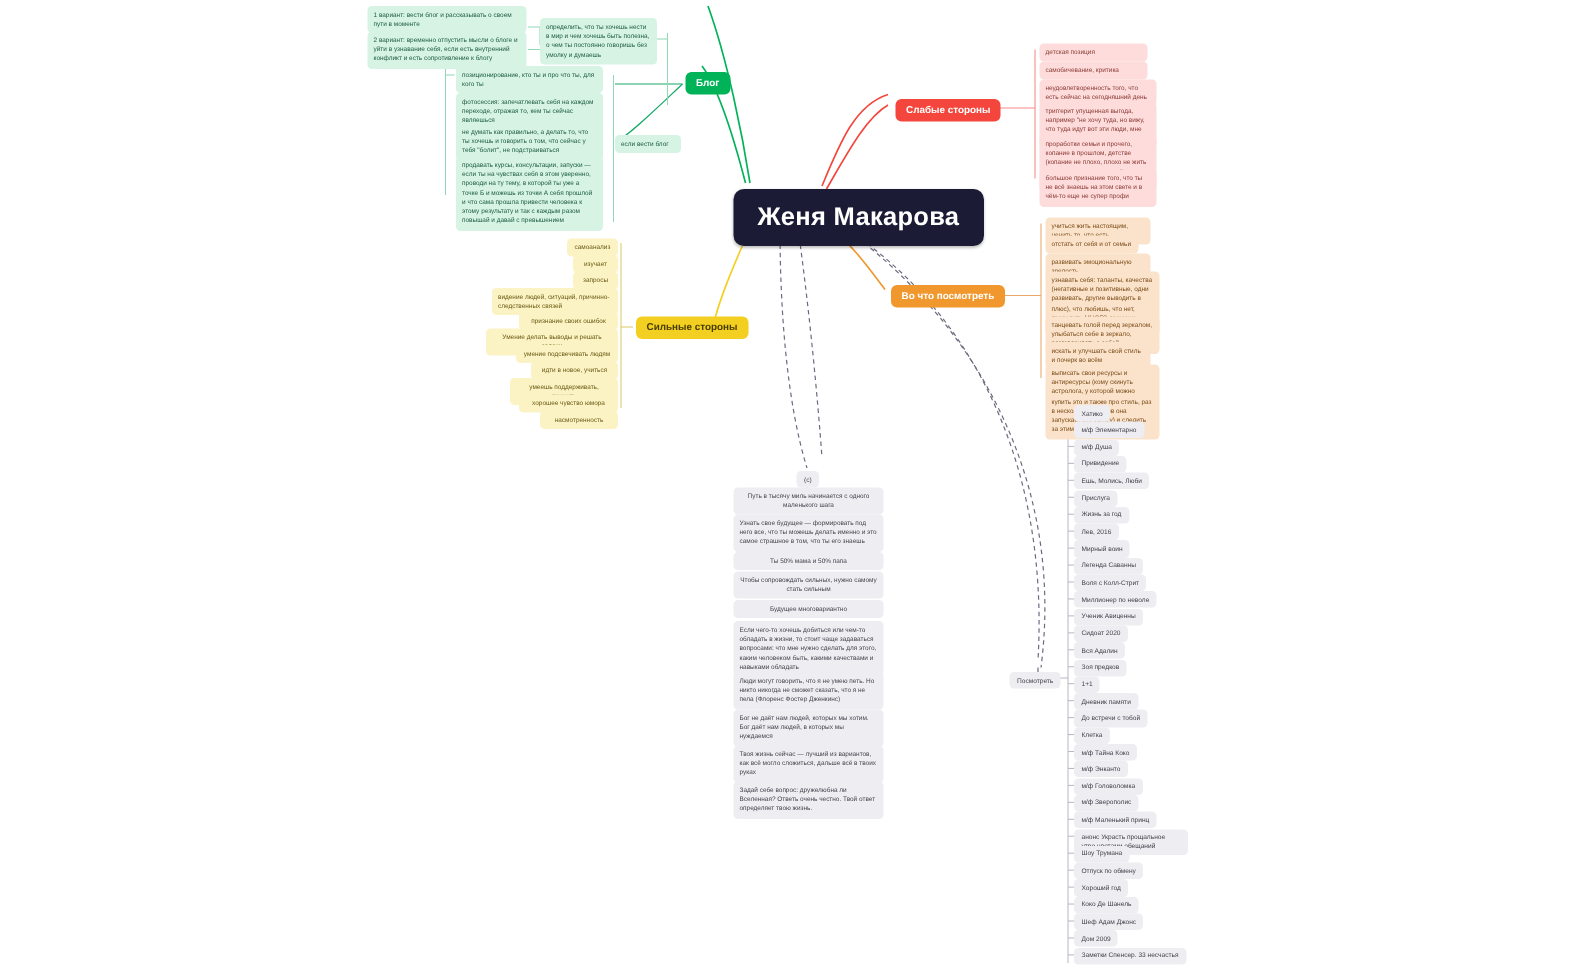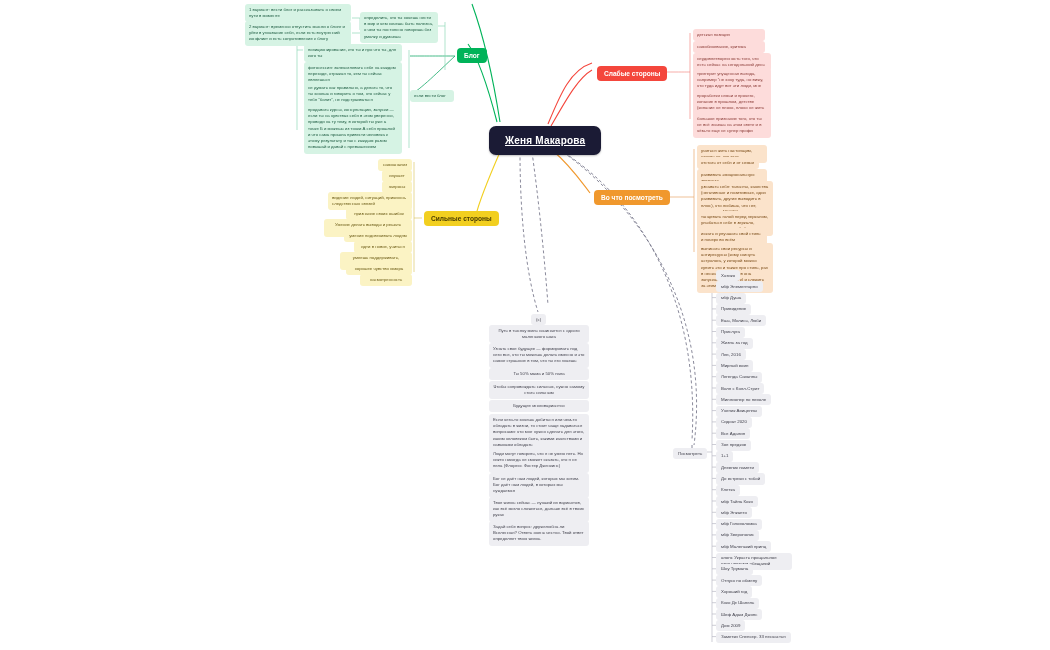--- a/index.html
+++ b/index.html
@@ -13,26 +13,25 @@
   }
   #canvas { position:absolute; inset:0; width:1050px; height:650px; }
   svg.links { position:absolute; left:0; top:0; width:1050px; height:650px; pointer-events:none; }
 
   .node { position:absolute; }
 
   
   .root {
     background:#1b1b35; color:#ffffff;
     border-radius:7px;
-    font-size:10px; font-weight:bold;
+    font-size:17px; font-weight:bold;
     padding:9px 16px;
     letter-spacing:0.2px;
     white-space:nowrap;
     box-shadow:0 1px 2px rgba(0,0,0,.25);
-    text-decoration:underline;
   }
 
   
   .chip {
     border-radius:4px;
     font-size:6.6px; font-weight:bold;
     color:#ffffff;
     padding:4px 7px;
     white-space:nowrap;
     line-height:1.1;

